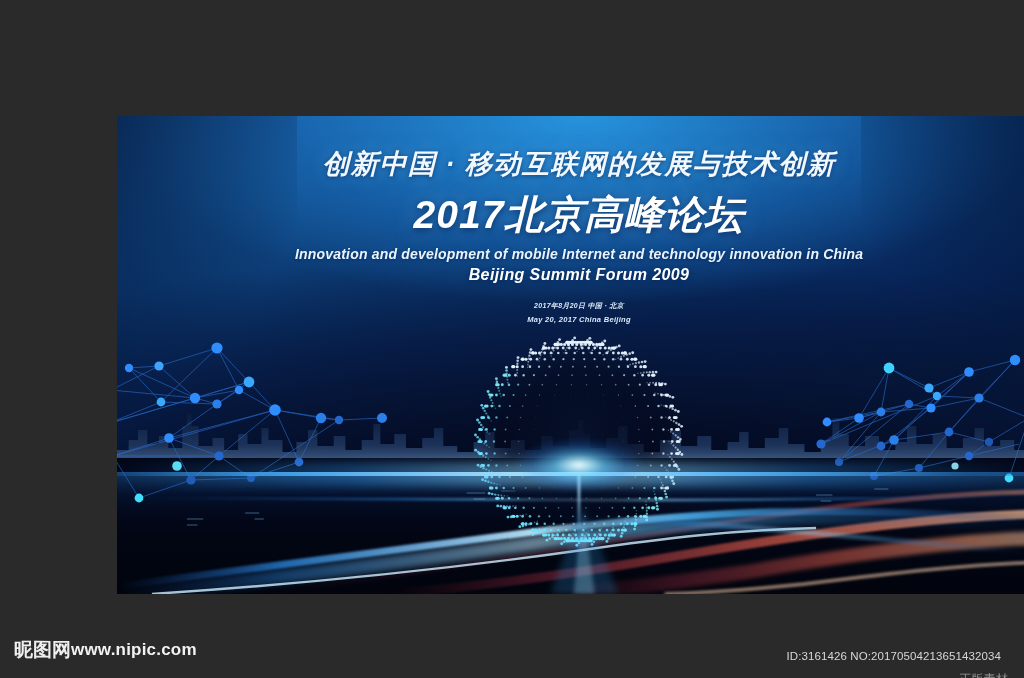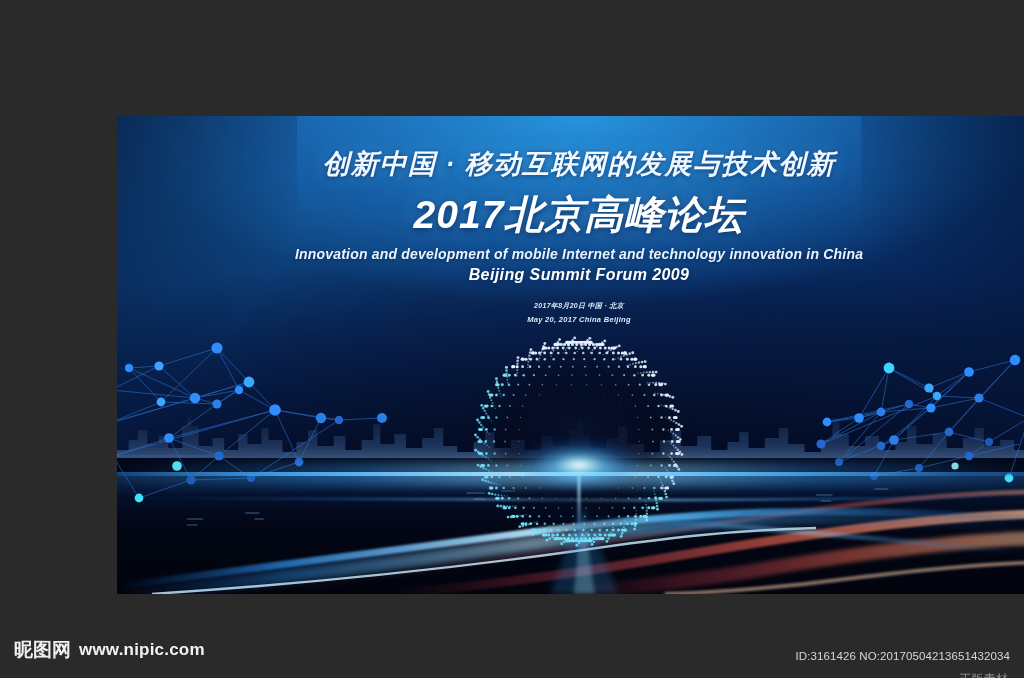--- a/index.html
+++ b/index.html
@@ -108,29 +108,29 @@
     filter:blur(2px);
   }
   .burst-ray {
     position:absolute; left:50%; bottom:10px; transform:translateX(-50%);
     width:3px; height:110px; z-index:29;
     background:linear-gradient(180deg, rgba(190,240,255,.9), rgba(60,170,255,.25), rgba(0,80,200,0));
     filter:blur(1.2px);
   }
 
   
-  #logo-row { position:absolute; left:14px; top:640px; display:flex; align-items:center; gap:8px; z-index:60; }
+  #logo-row { position:absolute; left:14px; top:640px; display:flex; align-items:center; z-index:60; }
   .logo-cn {
     font-size:19px; font-weight:700; color:#efefef; letter-spacing:0px;
     font-family:"DejaVu Sans", sans-serif; line-height:1;
   }
   .logo-url { font-size:17px; font-weight:700; color:#f2f2f2; letter-spacing:.2px; line-height:1; }
 
   #id-row {
-    position:absolute; right:14px; top:650px; z-index:60;
+    position:absolute; right:23px; top:650px; z-index:60;
     font-size:11.5px; color:#d8d8d8; letter-spacing:.1px;
     font-family:"Liberation Sans", sans-serif;
   }
   #cut-row {
     position:absolute; right:16px; top:671px; z-index:60;
     font-size:12px; color:#9a9a9a; letter-spacing:.2px;
     height:7px; overflow:hidden;
   }
 </style>
 </head>

